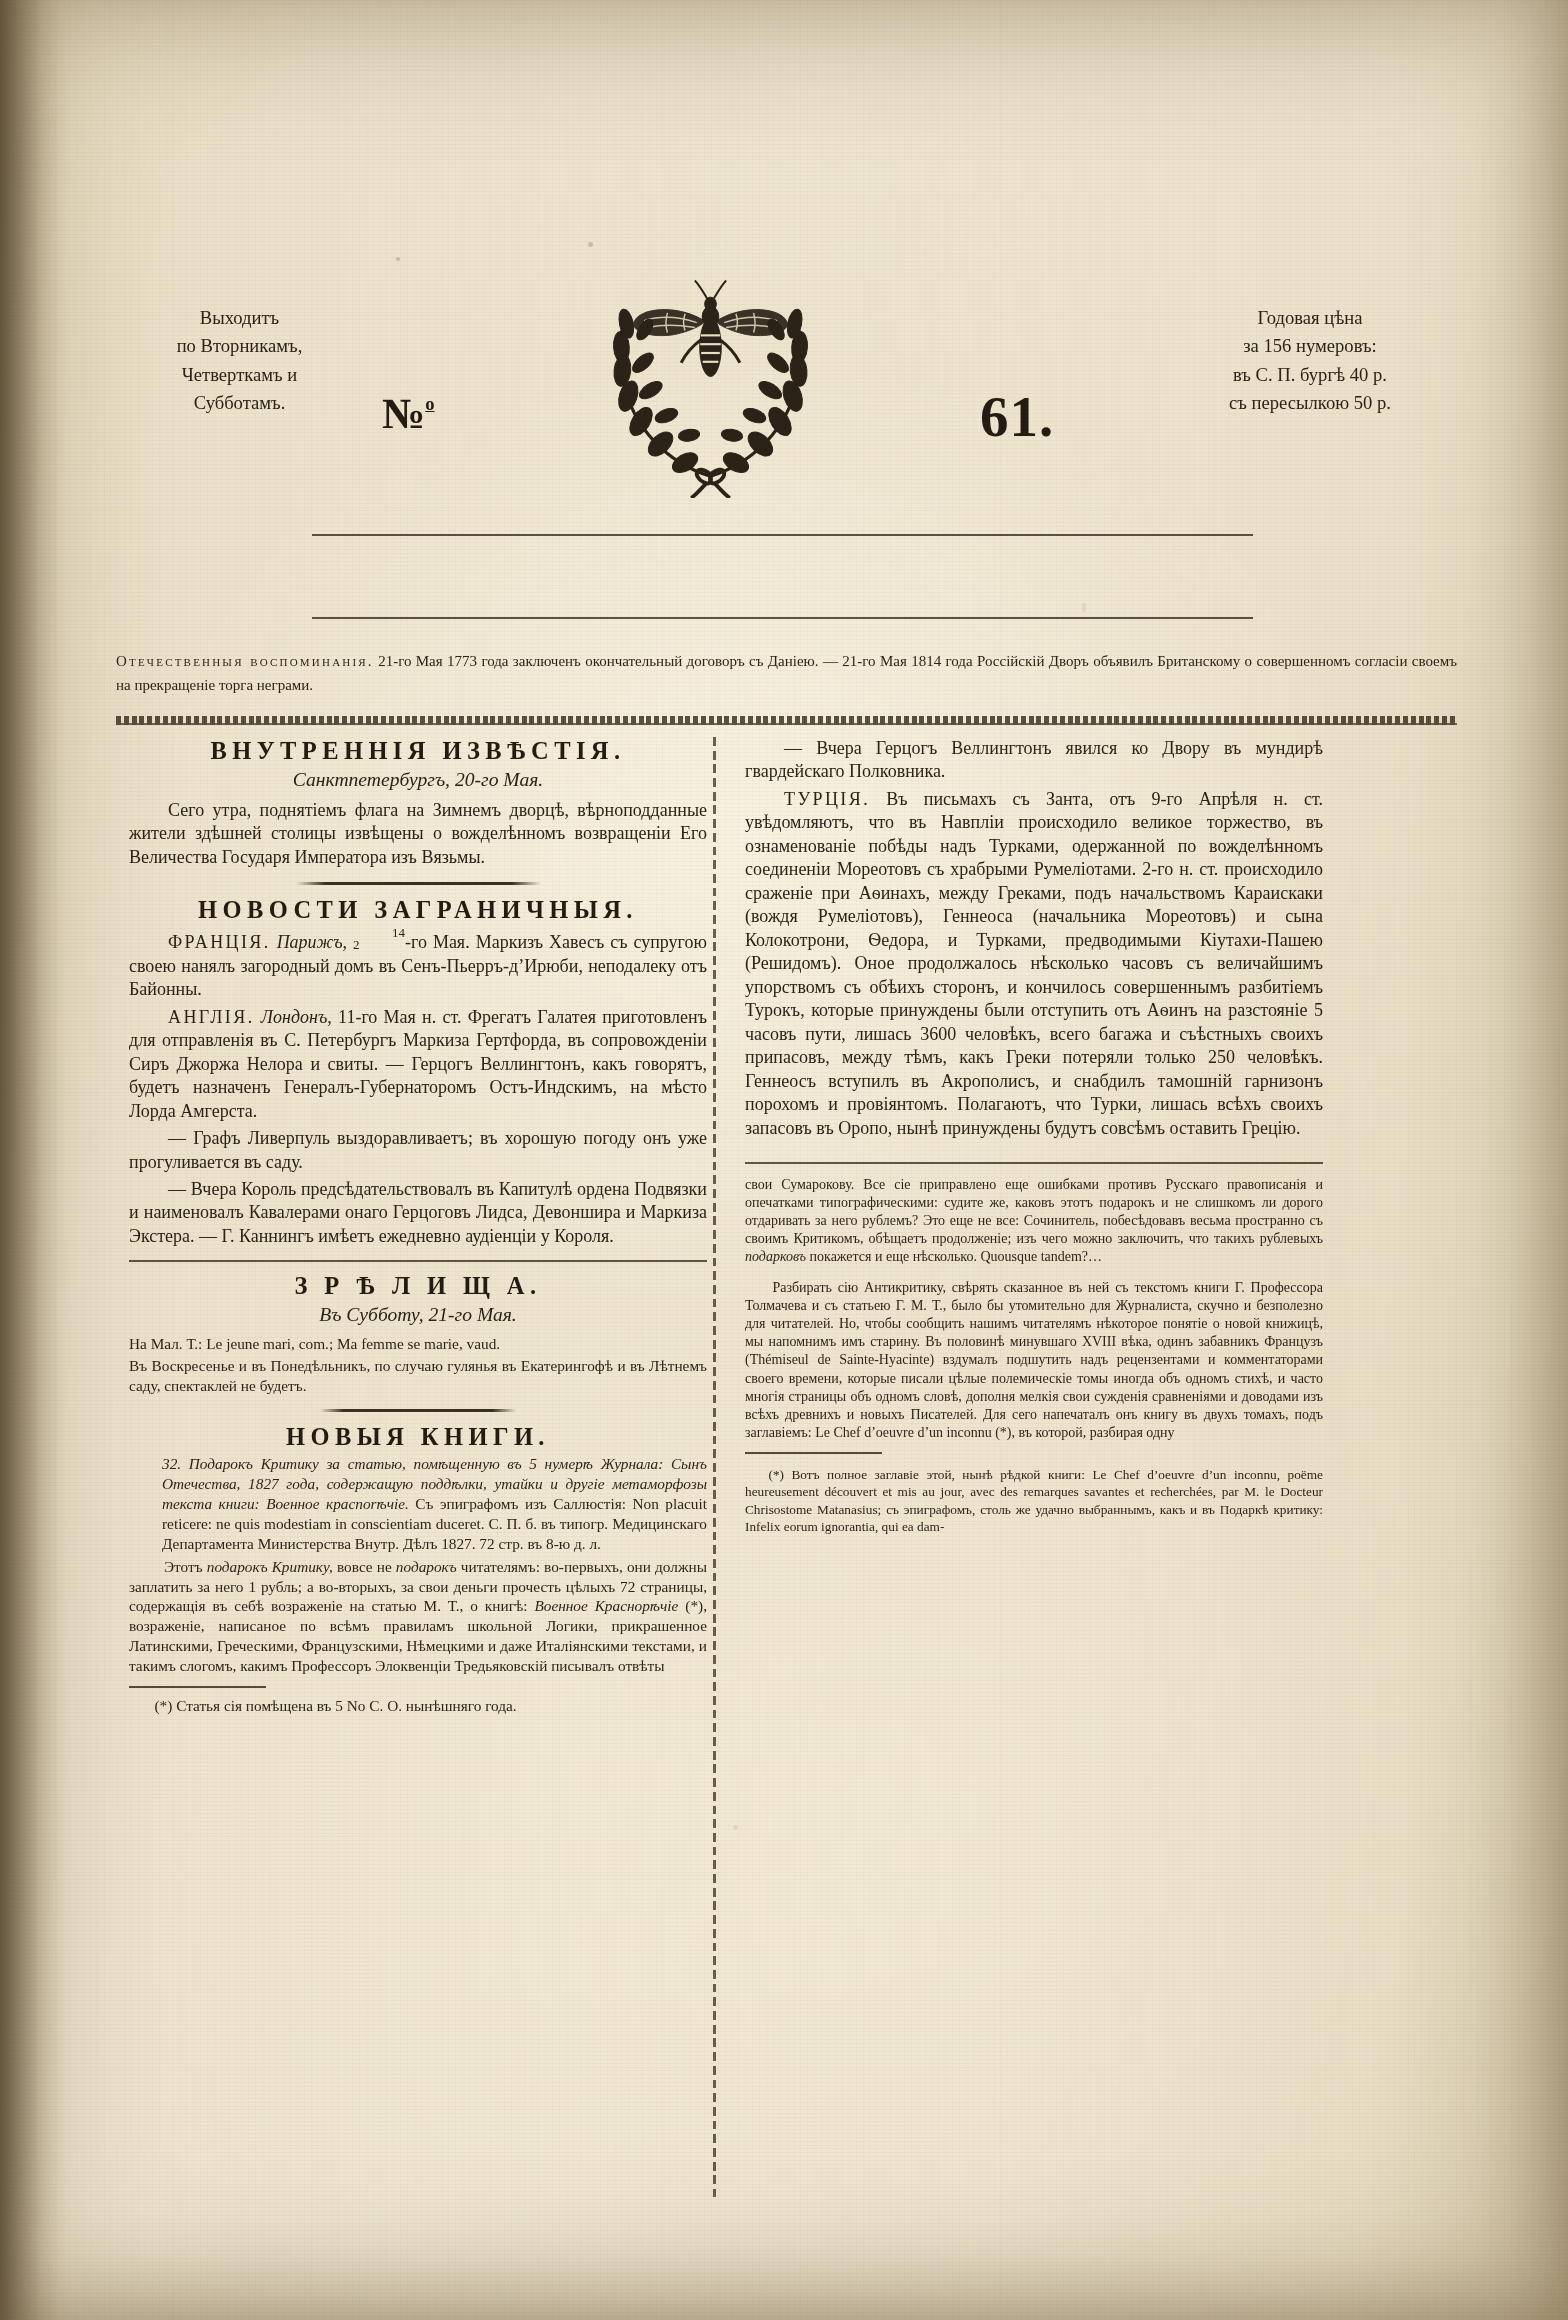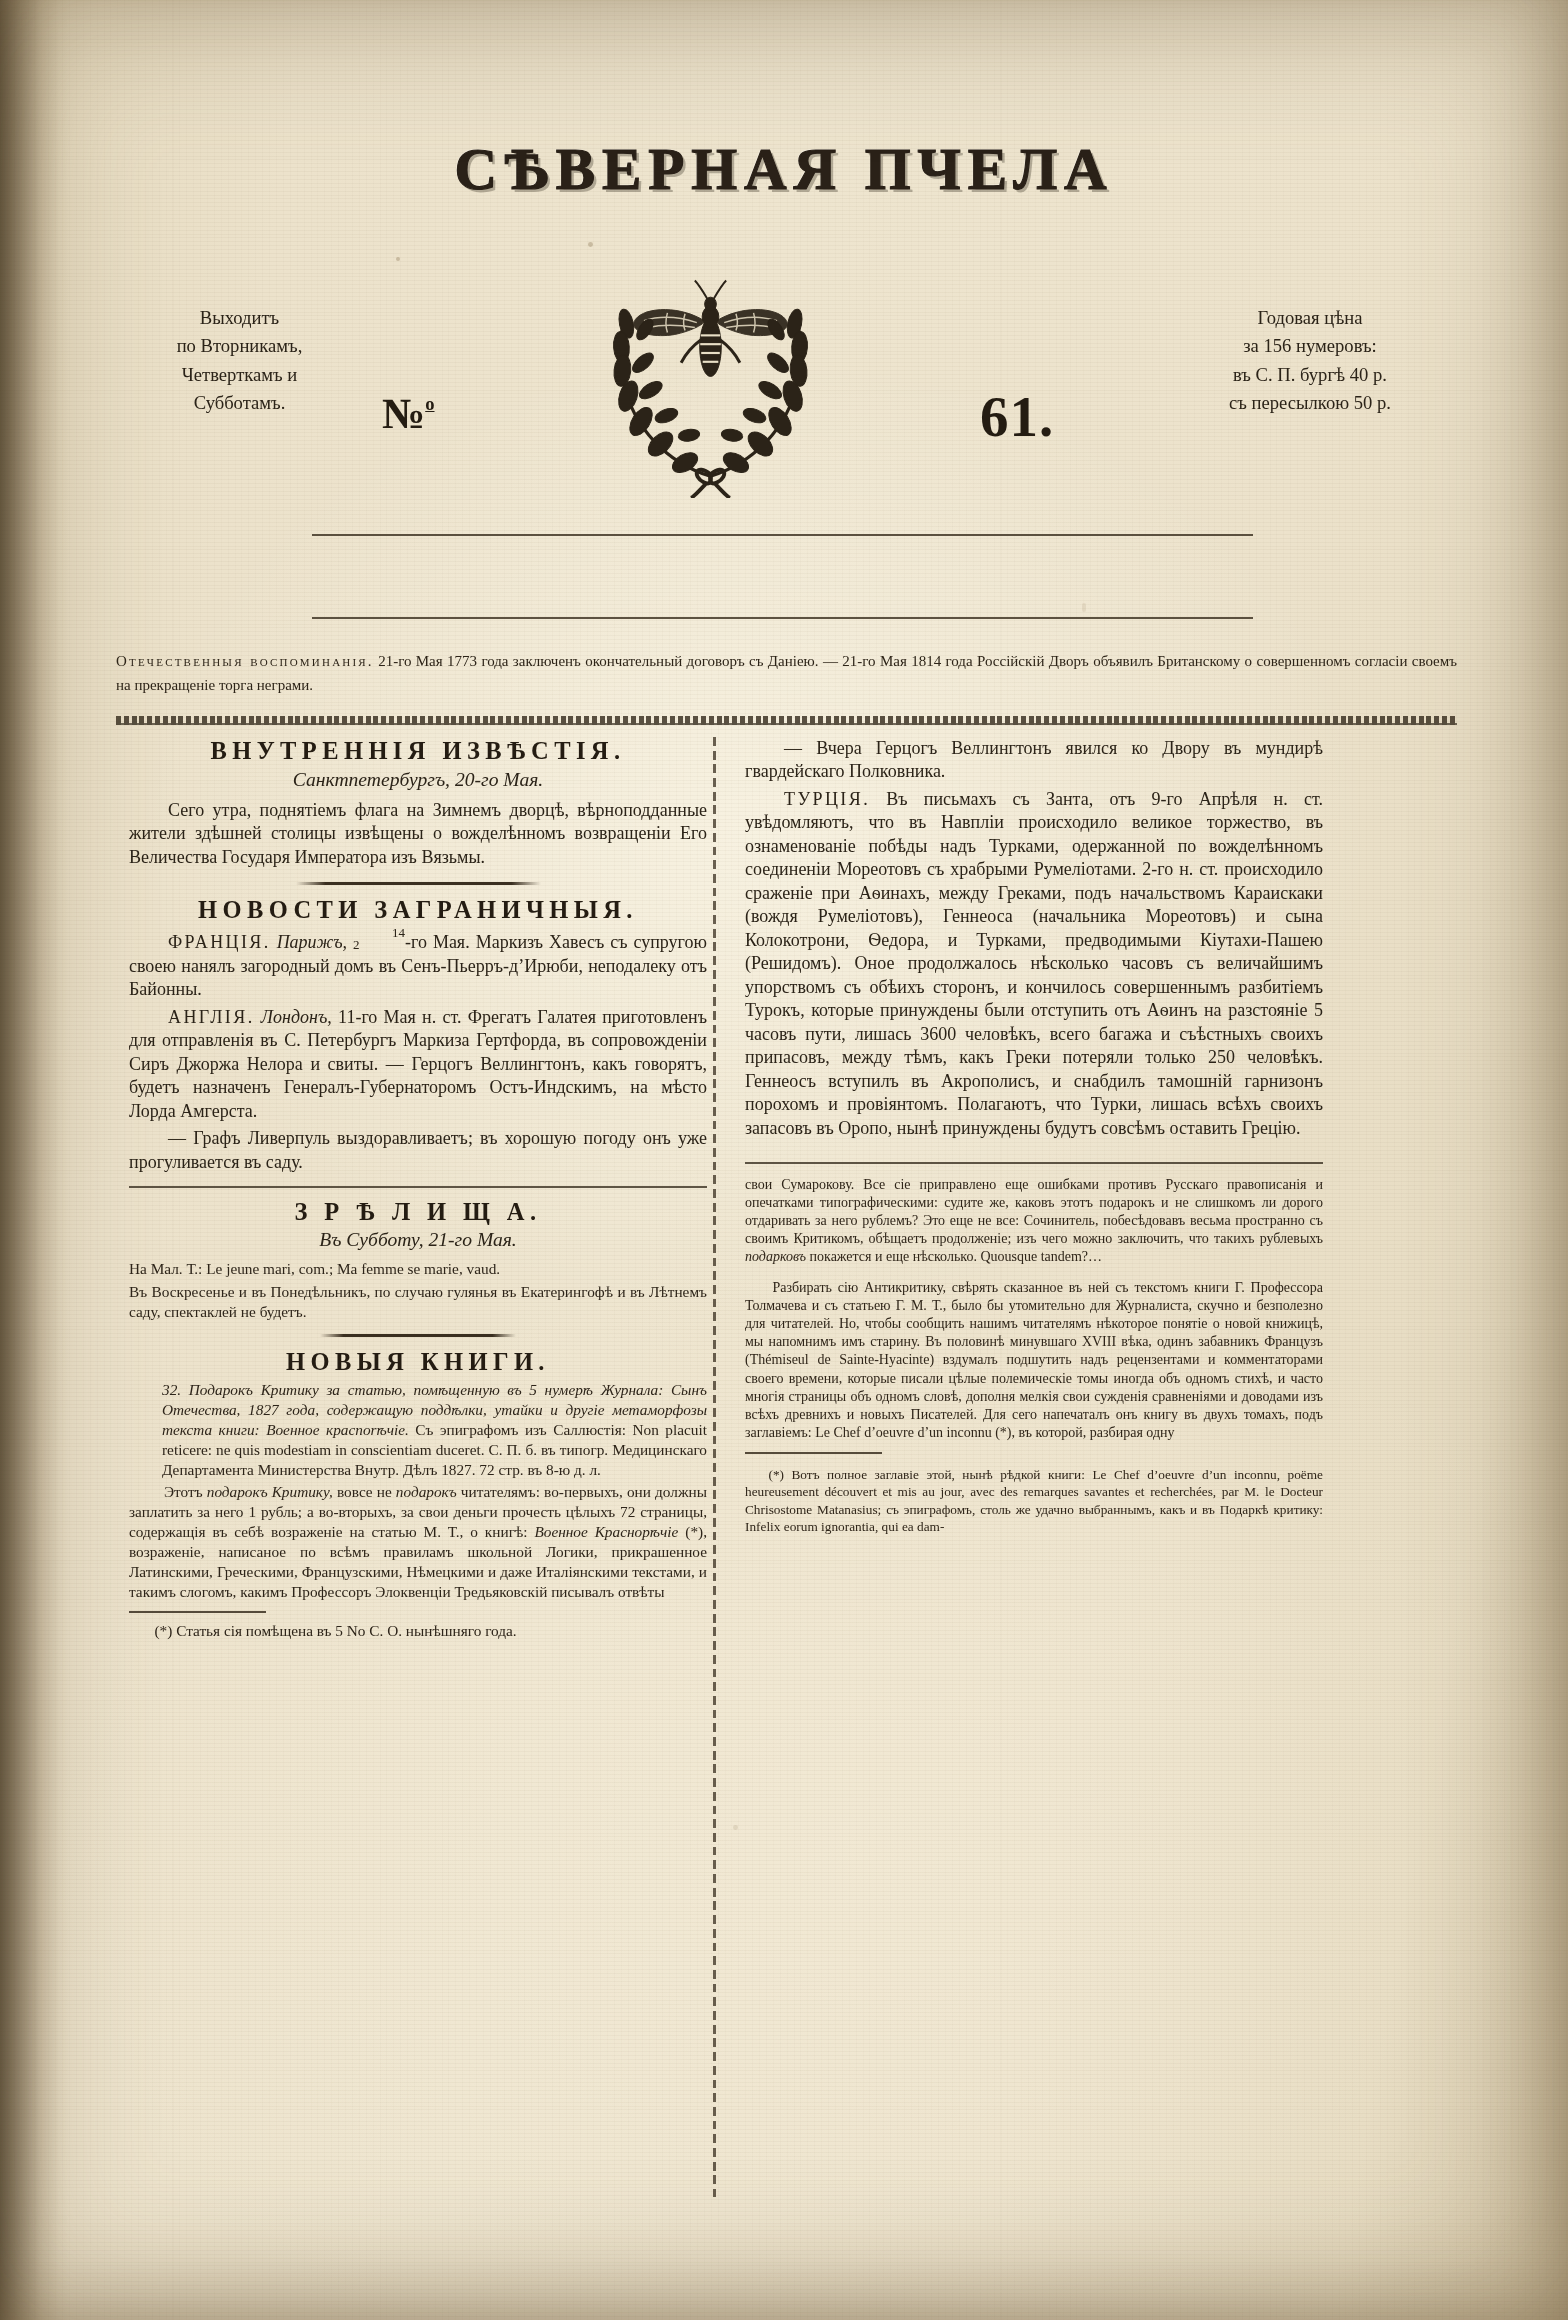--- a/index.html
+++ b/index.html
@@ -126,23 +126,20 @@
   .hang{padding-left:33px;text-indent:-33px;}
 </style>
 </head>
 <body>
 
 <div id="sheet">
   <div id="grain"></div>
 
   <div id="content">
 
-    <div class="masthead">
-      <div class="mast-title">СѢВЕРНАЯ ПЧЕЛА</div>
-    </div>
 
     <div class="side-note side-left">
       <div>Выходитъ</div>
       <div>по Вторникамъ,</div>
       <div>Четверткамъ и</div>
       <div>Субботамъ.</div>
     </div>
 
     <div class="side-note side-right">
       <div>Годовая цѣна</div>
@@ -314,20 +311,21 @@
         <span class="it">Парижъ,</span>
         <span class="frac"><span>14</span><br><span>2</span></span><span>-го Мая.</span><span> Маркизъ Хавесъ съ супругою своею нанялъ загородный домъ въ Сенъ-Пьерръ-д’Ирюби, неподалеку отъ Байонны.</span>
       </p>
 
       <p class="body">
         <span class="sc">АНГЛІЯ.</span>
         <span class="it">Лондонъ,</span><span> 11-го Мая н. ст. Фрегатъ Галатея приготовленъ для отправленія въ С. Петербургъ Маркиза Гертфорда, въ сопровожденіи Сиръ Джоржа Нелора и свиты. — Герцогъ Веллингтонъ, какъ говорятъ, будетъ назначенъ Генералъ-Губернаторомъ Остъ-Индскимъ, на мѣсто Лорда Амгерста.</span>
       </p>
 
       <p class="body">— Графъ Ливерпуль выздоравливаетъ; въ хорошую погоду онъ уже прогуливается въ саду.</p>
+      <p class="body">— Вчера Король предсѣдательствовалъ въ Капитулѣ ордена Подвязки и наименовалъ Кавалерами онаго Герцоговъ Лидса, Девоншира и Маркиза Экстера. — Г. Каннингъ имѣетъ ежедневно аудіенціи у Короля.</p>
 
       <div class="hr-full"></div>
 
       <h2 class="sec">З Р Ѣ Л И Щ А.</h2>
       <div class="subhead">Въ Субботу, 21-го Мая.</div>
       <p class="small noind">На Мал. Т.: Le jeune mari, com.; Ma femme se marie, vaud.</p>
       <p class="small noind">Въ Воскресенье и въ Понедѣльникъ, по случаю гулянья въ Екатерингофѣ и въ Лѣтнемъ саду, спектаклей не будетъ.</p>
 
       <div class="hr-orn" style="width:196px;"></div>
 

